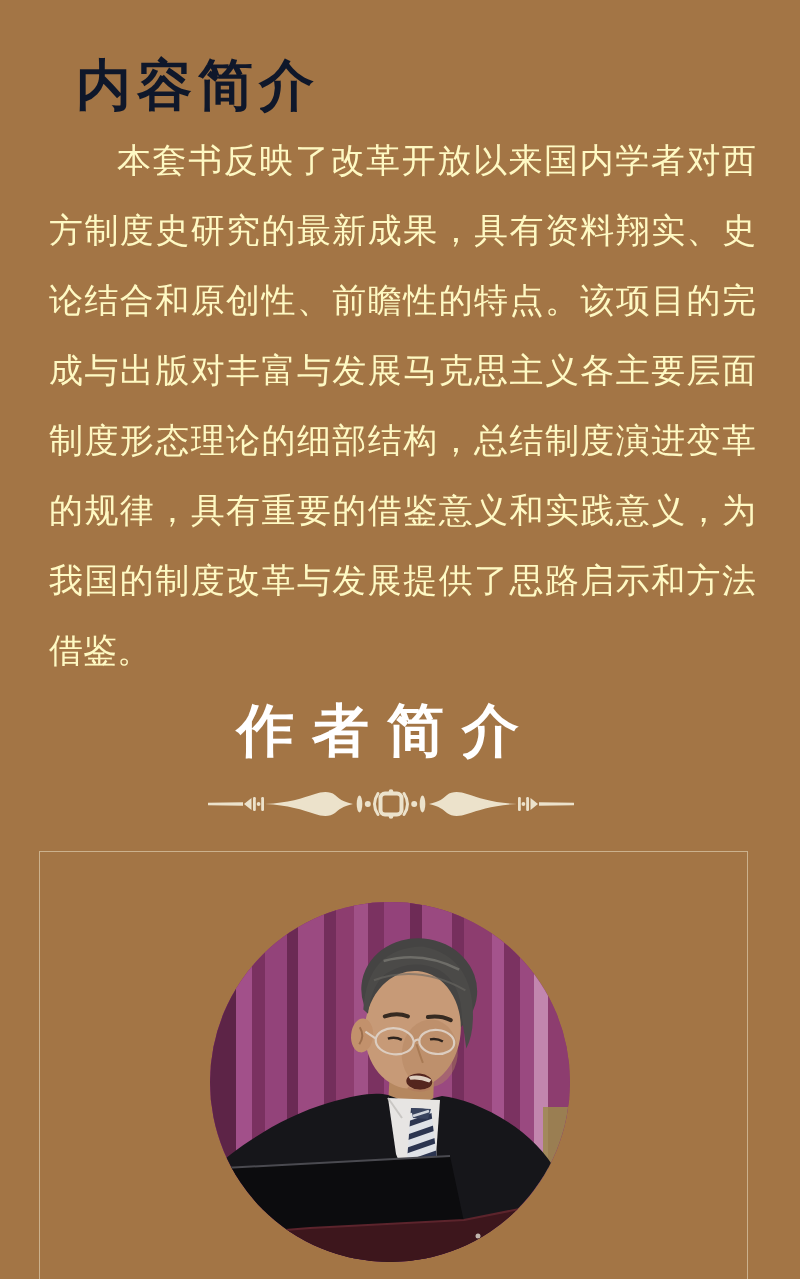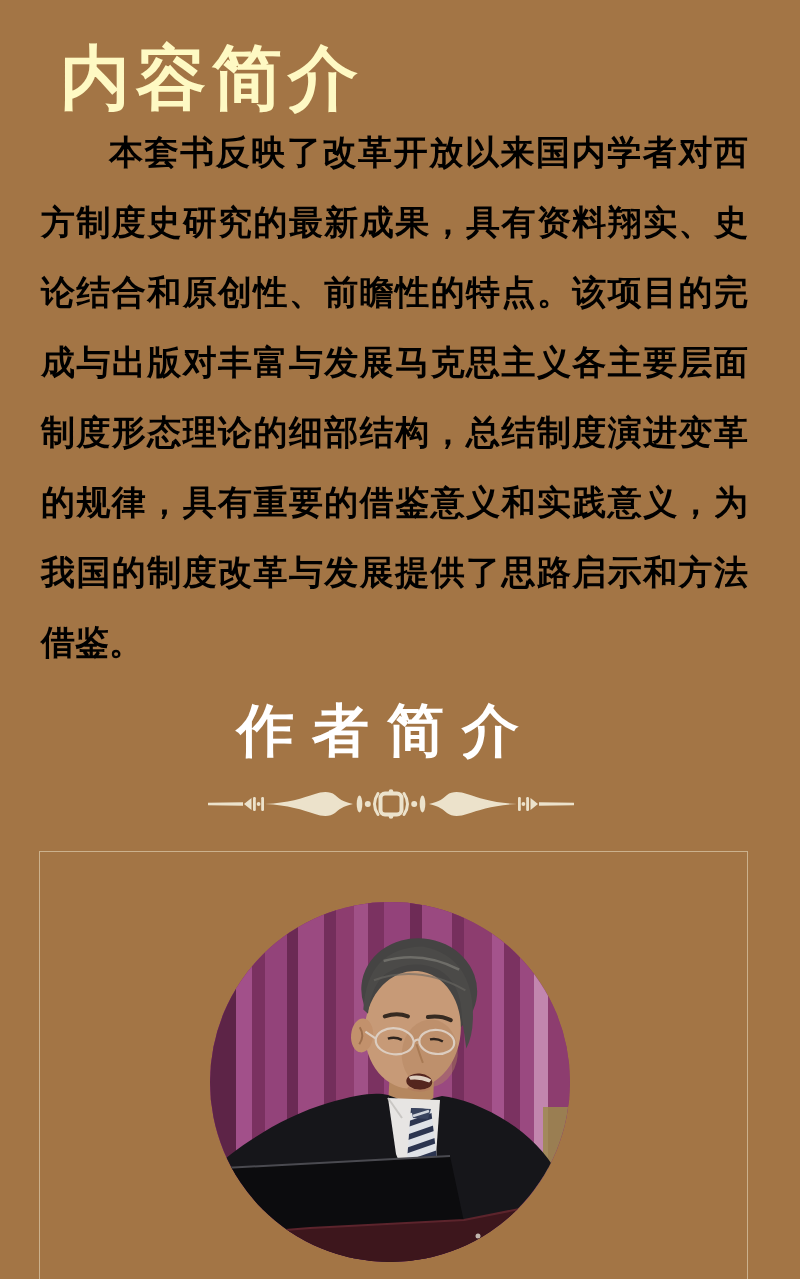--- a/index.html
+++ b/index.html
@@ -1,25 +1,25 @@
 <!DOCTYPE html>
 <html><head>
 <meta charset="utf-8">
 <style>
   html,body{margin:0;padding:0;}
   body{width:800px;height:1279px;overflow:hidden;
        font-family:"Liberation Serif","DejaVu Serif",serif;}
   .page{position:relative;width:800px;height:1279px;background:#a37545;overflow:hidden;}
 
-  .content-title{position:absolute;left:60px;top:40px;margin:0;
-    font-size:70px;font-weight:700;letter-spacing:6px;color:#fef9c3;line-height:1.1;}
-  .content-paragraph{position:absolute;left:41px;top:118px;width:707px;margin:0;
-    font-size:34px;line-height:70px;color:#000000;
+  .content-title{position:absolute;left:60px;top:40px;margin:16px;
+    font-size:55px;font-weight:700;letter-spacing:6px;color:#0f172a;line-height:1.1;}
+  .content-paragraph{position:absolute;left:41px;top:118px;width:707px;margin:8px;
+    font-size:34px;line-height:70px;color:#fef9c3;
     text-align:justify;text-justify:inter-ideograph;text-indent:68px;
-    overflow-wrap:anywhere;font-weight:bold;}
+    overflow-wrap:anywhere;}
 
   .author-title{position:absolute;left:0;top:698px;width:800px;margin:0;
     font-size:57px;font-weight:700;letter-spacing:18px;color:#ffffff;
     text-align:center;transform:translateX(-13px);line-height:1.15;}
 
   .divider{position:absolute;left:208px;top:788px;width:366px;height:32px;}
 
   .photo-frame{position:absolute;left:39px;top:851px;width:707px;height:460px;
     border:1px solid rgba(236,226,200,0.55);}
 

